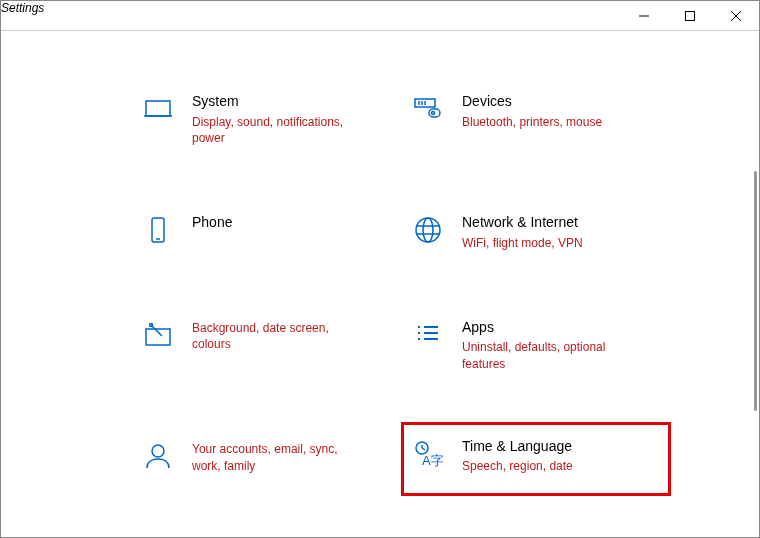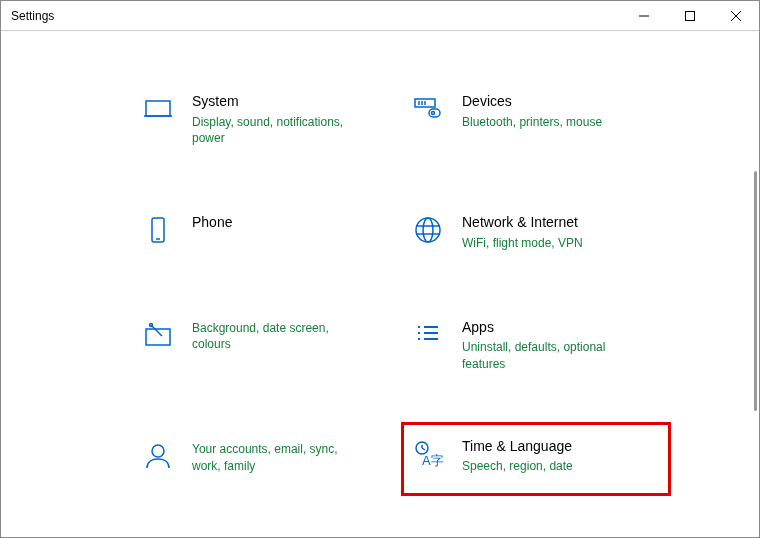--- a/index.html
+++ b/index.html
@@ -8,24 +8,24 @@
       height: 538px;
       font-family: "Segoe UI", Arial, sans-serif;
       background: #fff;
       overflow: hidden;
       position: relative;
       border: 1px solid #888;
     }
     .titlebar {
       height: 30px;
       display: flex;
-      align-items: center;
-      padding-left: 10px;
+      padding-left: 0;
       border-bottom: 1px solid #ccc;
       position: relative;
+      font-style: italic;
     }
     .titlebar-title {
       font-size: 12px;
       color: #000;
     }
     .win-controls {
       position: absolute;
       right: 0;
       top: 0;
       display: flex;
@@ -74,21 +74,21 @@
       padding-top: 2px;
     }
     .cat .text { padding-top: 0; }
     .cat .title {
       font-size: 14px;
       color: #000;
       line-height: 1.4;
     }
     .cat .desc {
       font-size: 12px;
-      color: #15803d;
+      color: #b91c1c;
       line-height: 1.4;
       margin-top: 2px;
       max-width: 170px;
     }
     .scrollbar {
       position: absolute;
       right: 2px;
       top: 170px;
       width: 3px;
       height: 240px;

